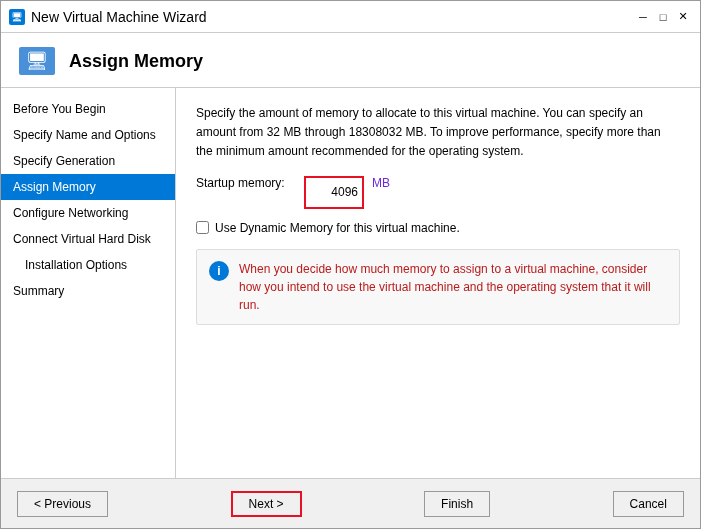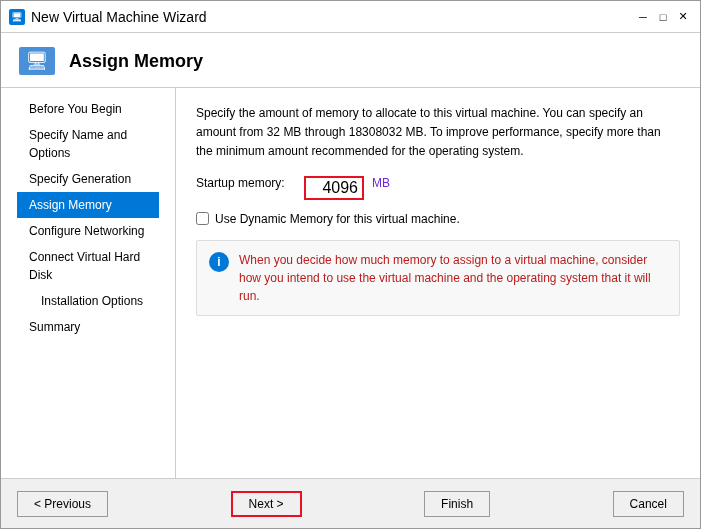--- a/index.html
+++ b/index.html
@@ -103,21 +103,21 @@
     }
     .content-area {
       display: flex;
       flex: 1;
       overflow: hidden;
     }
     .sidebar {
       width: 175px;
       background: #fff;
       border-right: 1px solid #ccc;
-      padding: 8px 16px;
+      padding: 8px 0;
       flex-shrink: 0;
     }
     .sidebar-item {
       padding: 4px 12px;
       cursor: pointer;
       color: #000;
       font-size: 12px;
       line-height: 1.5;
     }
     .sidebar-item.active {
@@ -143,24 +143,24 @@
       margin-bottom: 12px;
       gap: 8px;
     }
     .form-label {
       font-size: 12px;
       color: #000;
       min-width: 100px;
     }
     .memory-input {
       width: 60px;
-      height: 24px;
+      height: 33px;
       border: 2px solid #e81123;
       padding: 2px 4px;
-      font-size: 16px;
+      font-size: 12px;
       text-align: right;
     }
     .mb-label {
       font-size: 12px;
       color: #6d28d9;
     }
     .checkbox-row {
       display: flex;
       align-items: center;
       gap: 6px;

